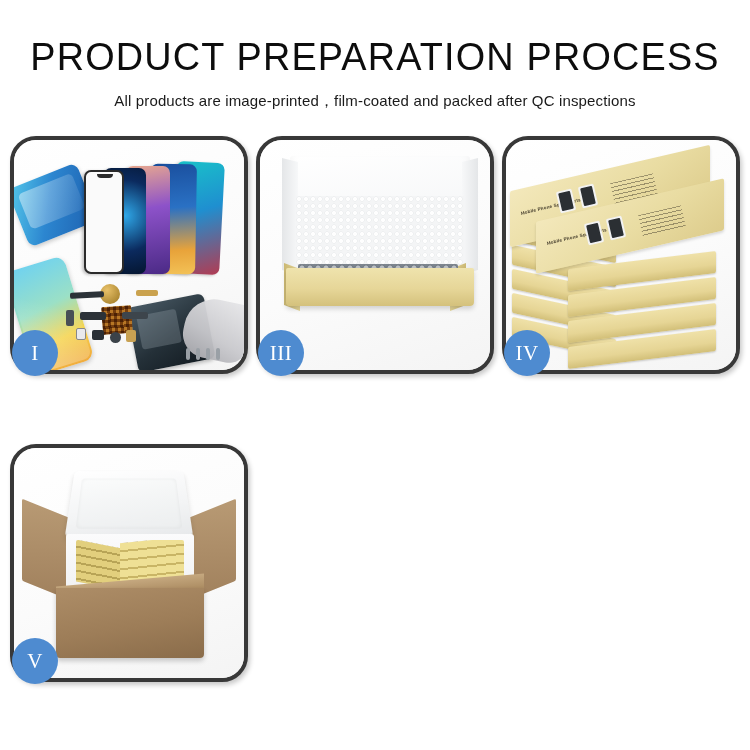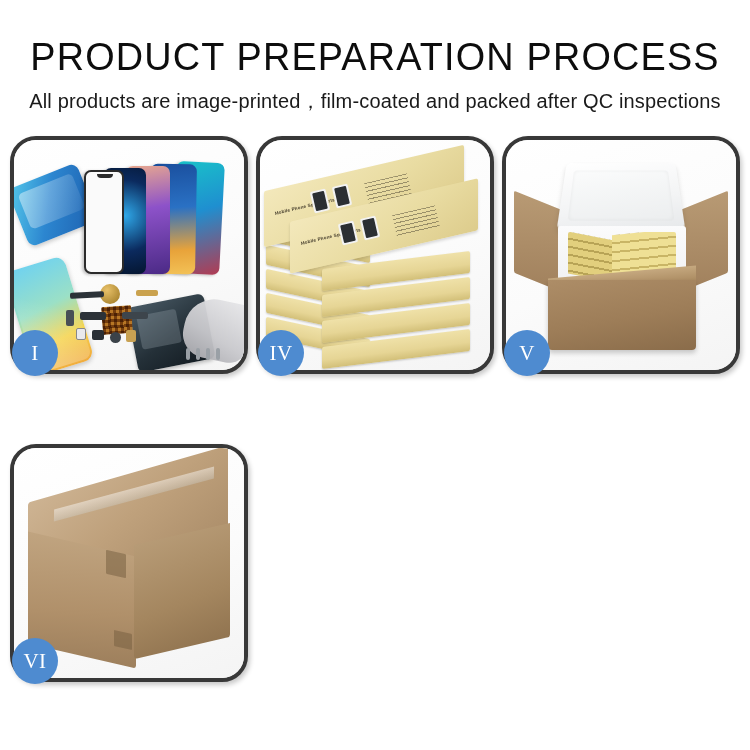--- a/index.html
+++ b/index.html
@@ -21,21 +21,21 @@
     font-size: 39px;
     line-height: 46px;
     font-weight: 500;
     color: #0d0d0d;
     letter-spacing: 1.2px;
     transform: scaleX(0.97);
     margin-top: 34px;
     white-space: nowrap;
   }
   .subtitle {
-    font-size: 20px;
+    font-size: 15px;
     line-height: 22px;
     color: #1a1a1a;
     letter-spacing: 0.15px;
     margin-top: 10px;
     white-space: nowrap;
   }
 
   
   .grid {
     position: absolute;
@@ -390,20 +390,31 @@
           <span style="left:0;"></span>
             <span style="left:10px;"></span>
           <span style="left:20px;"></span>
             <span style="left:30px;"></span>
         </div>
       </div>
       <div class="badge">I</div>
     </div>
 
 
+    <div class="panel">
+      <div class="panel-inner">
+        <div class="p3-lid"></div>
+        <div class="p3-foam"></div>
+        <div class="p3-lipL"></div>
+        <div class="p3-lipR"></div>
+        <div class="p3-trayinner"></div>
+        <div class="p3-tray"></div>
+      </div>
+      <div class="badge">III</div>
+    </div>
 
     <div class="panel">
       <div class="panel-inner p4">
 
         <div class="p4-box" style="left:6px; top:92px; width:104px; height:20px; transform:skewY(12deg);"></div>
         <div class="p4-box" style="left:6px; top:116px; width:104px; height:20px; transform:skewY(12deg);"></div>
         <div class="p4-box" style="left:6px; top:140px; width:104px; height:20px; transform:skewY(12deg);"></div>
         <div class="p4-box" style="left:6px; top:164px; width:104px; height:20px; transform:skewY(12deg);"></div>
         <div class="p4-box" style="left:6px; top:188px; width:104px; height:20px; transform:skewY(12deg);"></div>
 
@@ -444,27 +455,15 @@
         <div class="p5-content">
           <div class="p5-stackA"></div>
           <div class="p5-stackB"></div>
         </div>
         <div class="p5-frontTop"></div>
         <div class="p5-front"></div>
       </div>
       <div class="badge">V</div>
     </div>
 
-    <div class="panel">
-      <div class="panel-inner">
-        <div class="p6-sheen"></div>
-        <div class="p6-top"></div>
-        <div class="p6-tape"></div>
-        <div class="p6-left"></div>
-        <div class="p6-right"></div>
-        <div class="p6-mark p6-m1"></div>
-        <div class="p6-mark p6-m2"></div>
-      </div>
-      <div class="badge">VI</div>
-    </div>
 
   </div>
 </div>
 
 </body></html>

